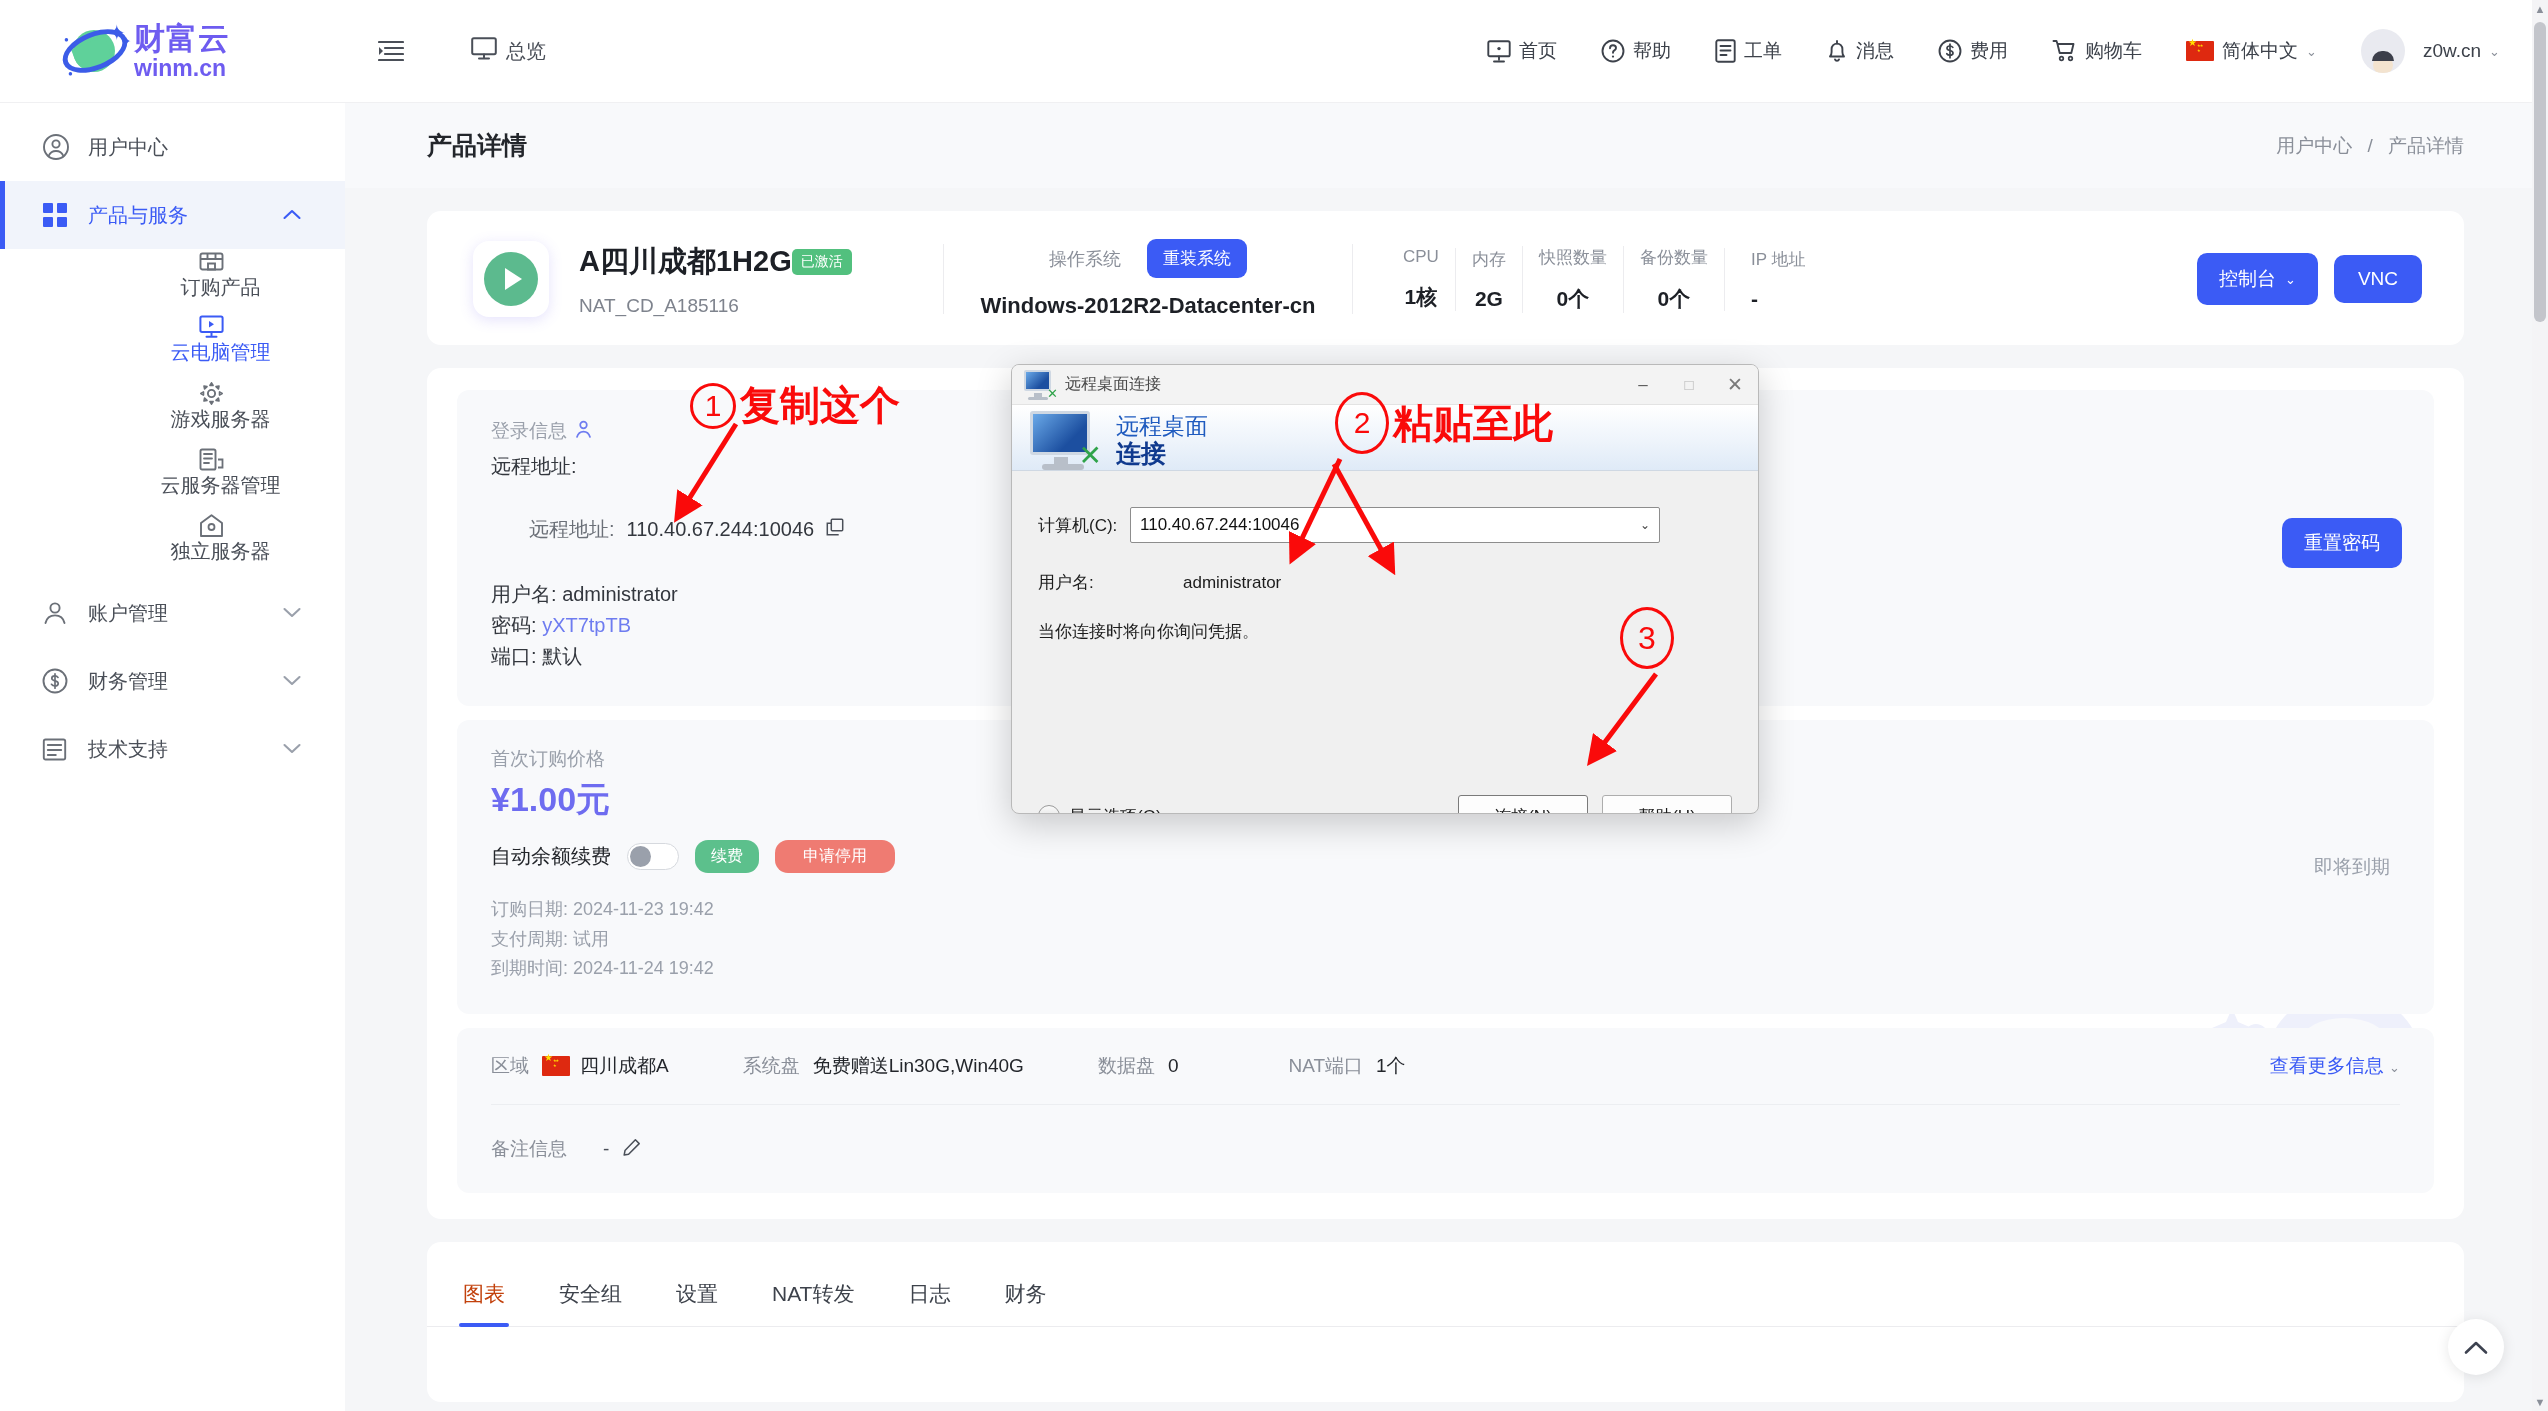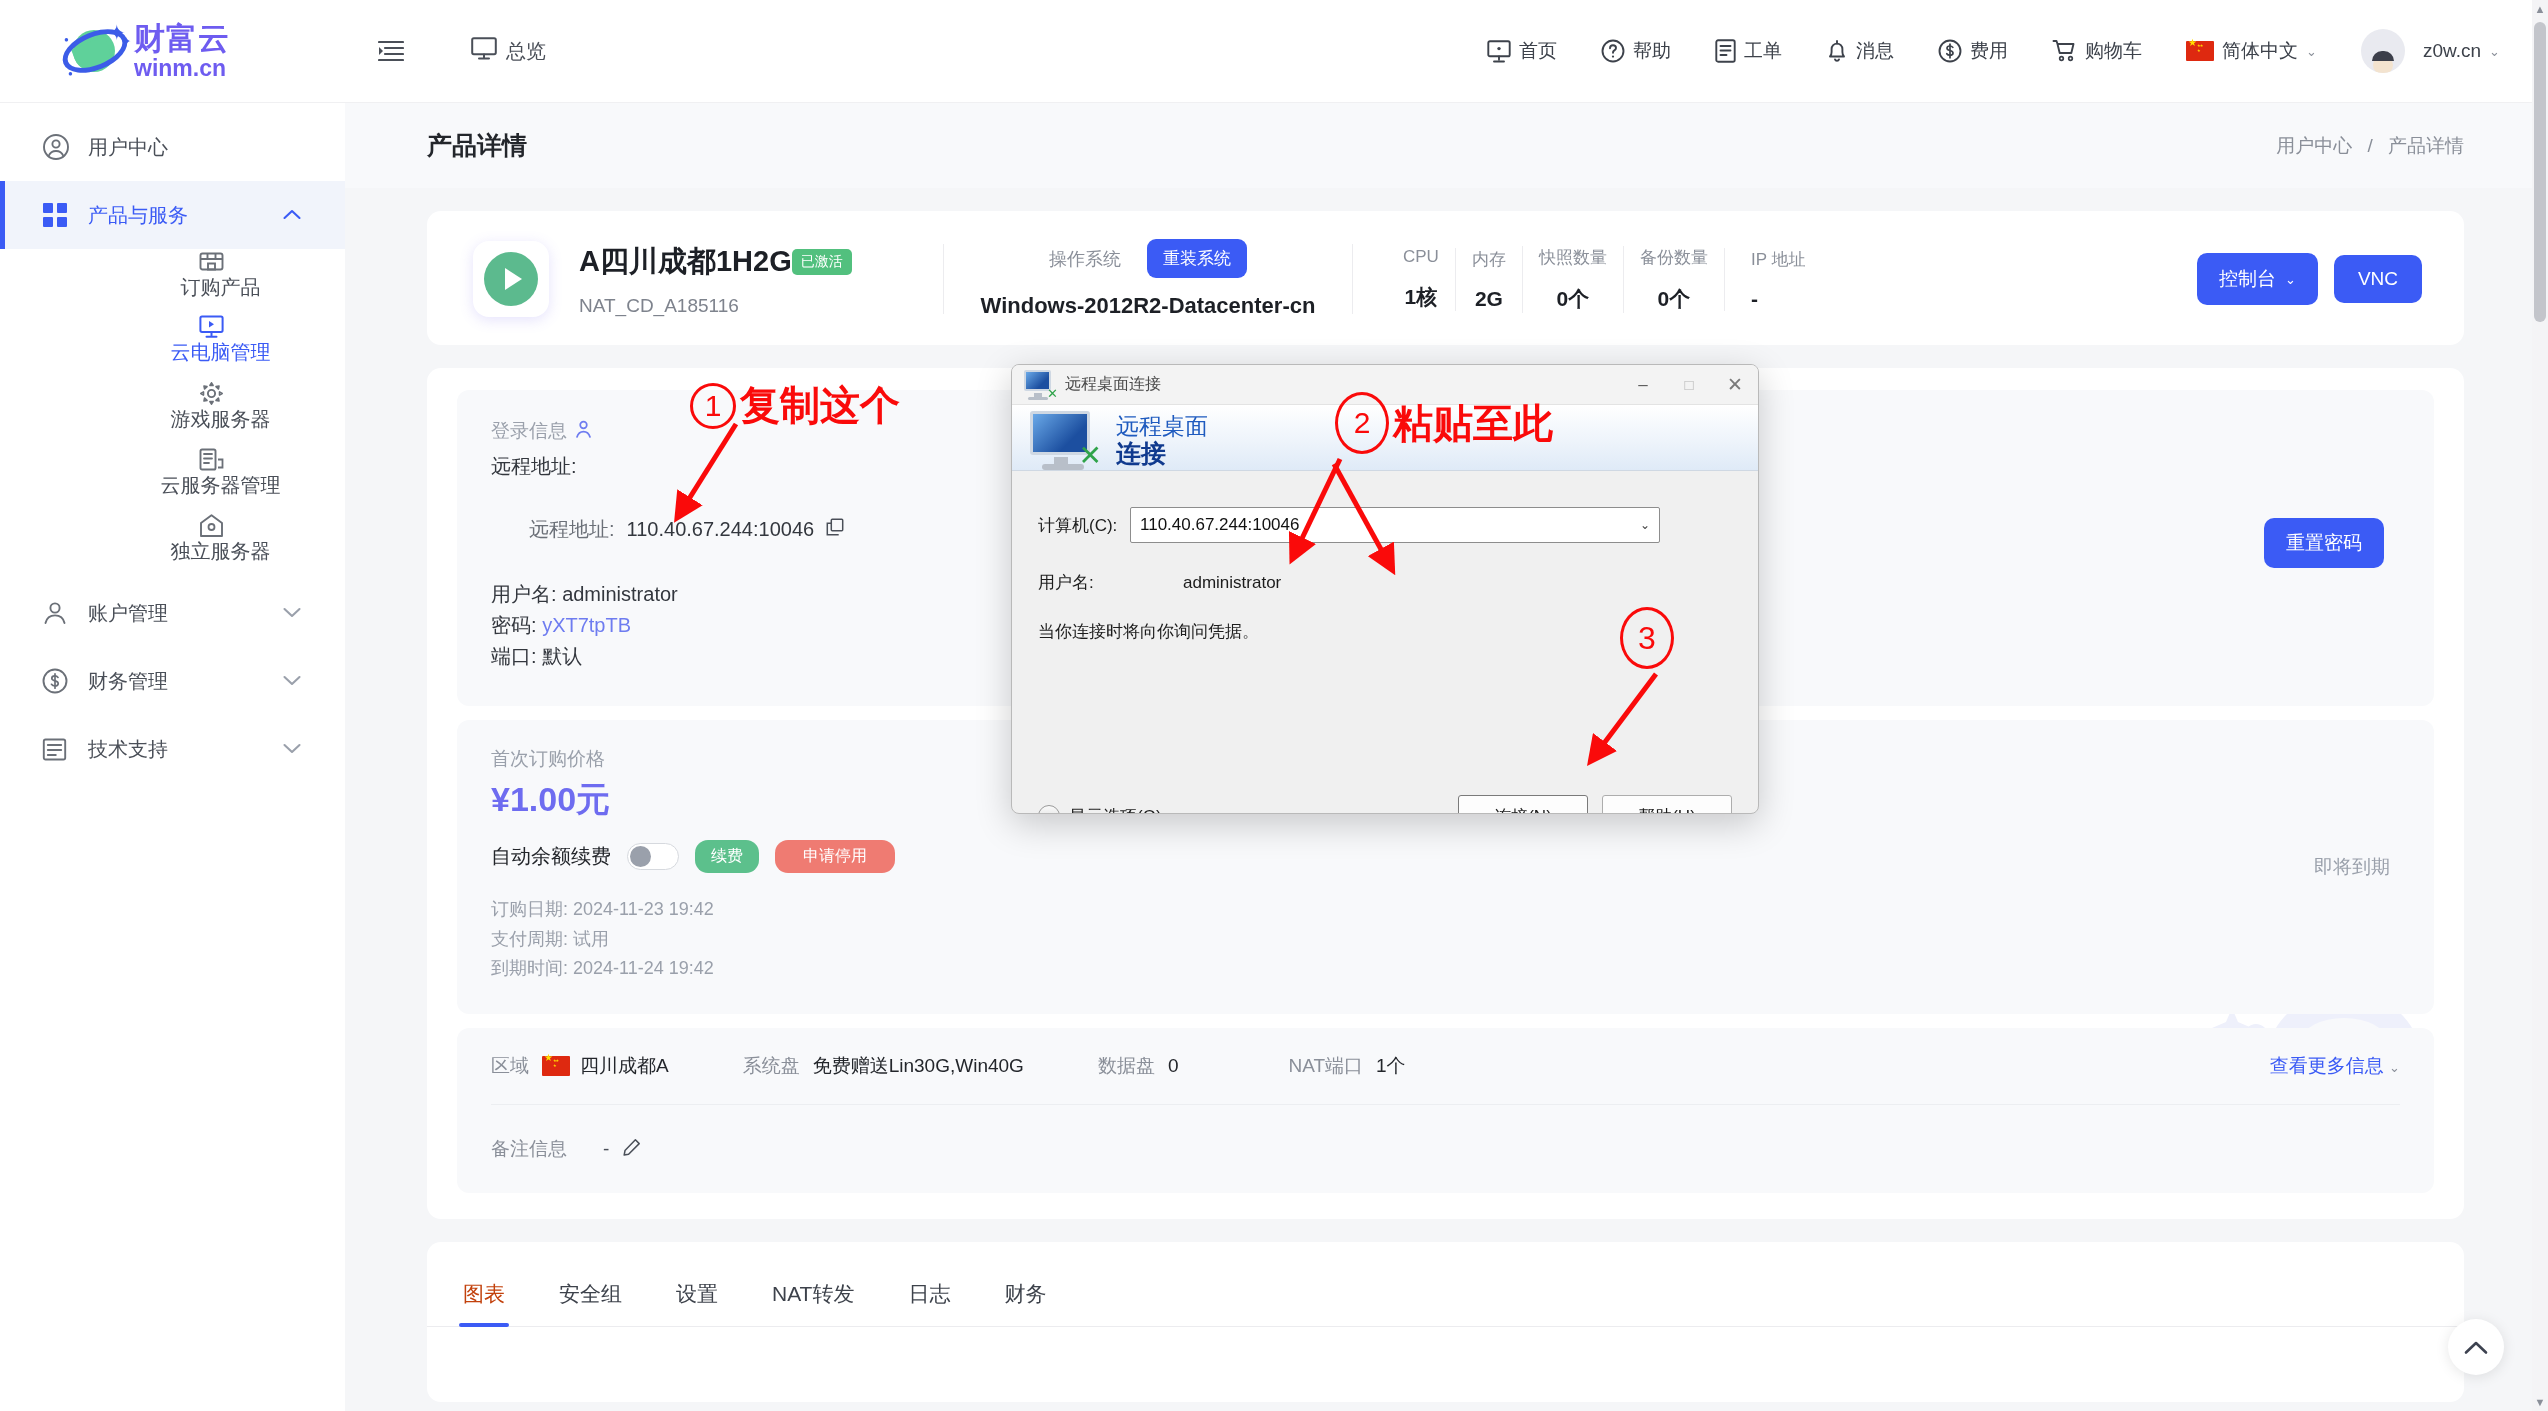--- a/index.html
+++ b/index.html
@@ -180,21 +180,21 @@
   .panel-login { padding: 28px 34px 34px 34px; min-height: 195px; }
   .login-title { font-size: 19px; color: #9aa0ab; display: flex; align-items: center; gap: 8px; }
   .login-sub { font-size: 20px; color: #33373e; margin-top: 9px; }
   .login-addr {
     font-size: 20px; color: #33373e; margin-top: 36px; padding-left: 38px;
     display: flex; align-items: center; gap: 12px;
   }
   .login-addr .lbl { color: #6b7078; }
   .login-creds { margin-top: 36px; font-size: 20px; color: #33373e; line-height: 1.55; }
   .login-creds .pw { color: #6e7cf0; }
-  .reset-btn-wrap { position: absolute; right: 50px; top: 128px; }
+  .reset-btn-wrap { position: absolute; right: 32px; top: 128px; }
 
   .panel-price { padding: 26px 34px 30px 34px; min-height: 205px; }
   .price-label { font-size: 19px; color: #9aa0ab; }
   .price-value { font-size: 34px; font-weight: bold; color: #6e6cf0; margin-top: 5px; }
   .renew-row { display: flex; align-items: center; gap: 16px; margin-top: 17px; }
   .renew-lbl { font-size: 20px; color: #23262b; }
   .toggle {
     width: 52px; height: 27px; border-radius: 14px; background: #ffffff;
     border: 1px solid #d6d9de; position: relative; cursor: pointer;
   }

